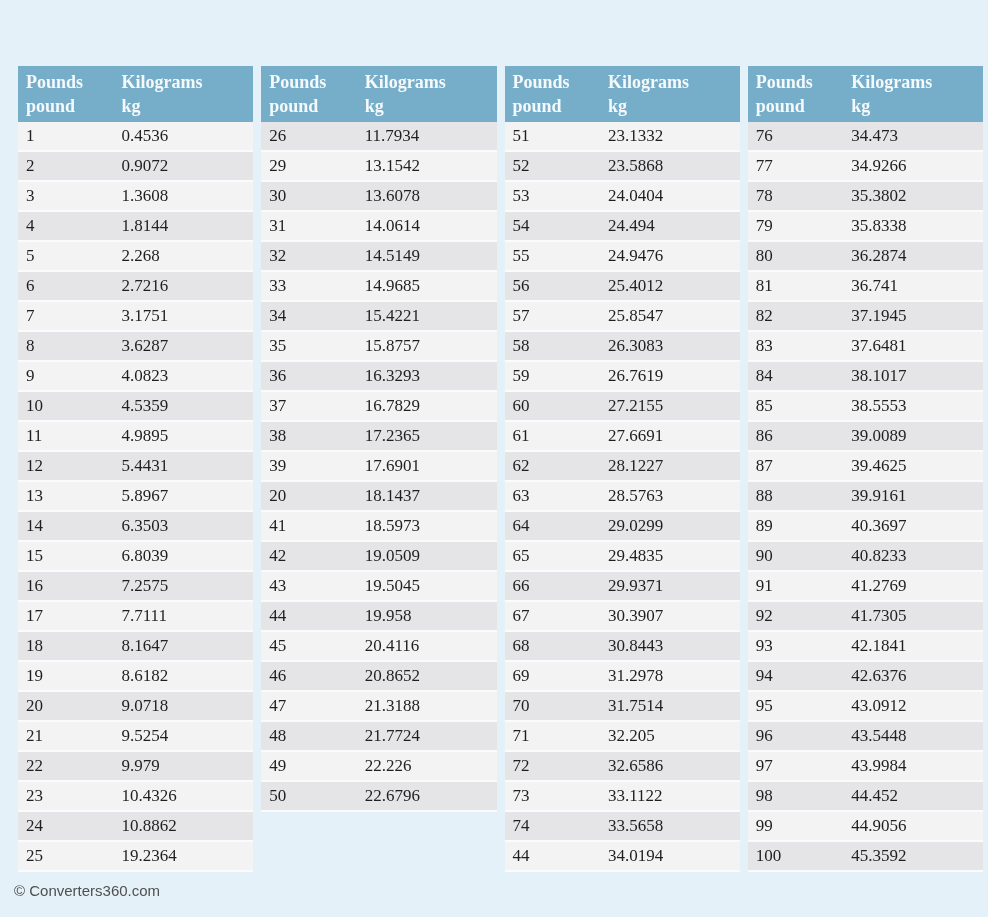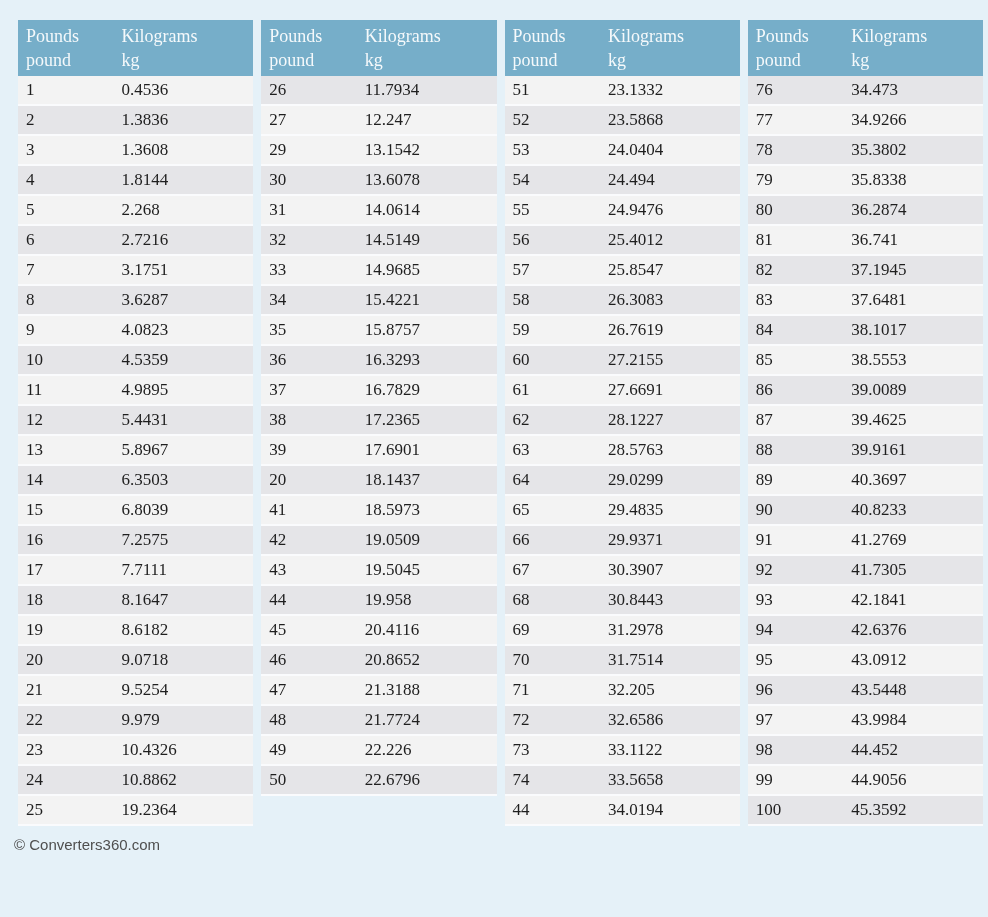--- a/index.html
+++ b/index.html
@@ -29,23 +29,24 @@
     display: grid;
     grid-template-columns: repeat(4, 1fr);
     gap: 8px;
   }
   .conv-table { width: 100%; }
   .thead {
     display: flex;
     height: 56px;
     background: var(--header-bg);
     color: var(--header-text);
-    font-weight: normal;
+    font-weight: bold;
     font-size: 18px;
     line-height: 1.35;
+    margin-top: 46px;
   }
   .thead .hcell { display: flex; flex-direction: column; justify-content: center; }
   .thead .hcell span { display: block; }
   .row {
     display: flex;
     align-items: center;
     height: 30px;
     border-bottom: 2px solid var(--separator);
     font-size: 17px;
     color: var(--cell-text);
@@ -79,21 +80,21 @@
             <span>Kilograms</span>
             <span>kg</span>
           </div>
         </div>
         <div class="row shade-light">
           <span class="cell-pounds">1</span>
           <span class="cell-kg">0.4536</span>
         </div>
         <div class="row shade-dark">
           <span class="cell-pounds">2</span>
-          <span class="cell-kg">1.3836</span>
+          <span class="cell-kg">0.9072</span>
         </div>
         <div class="row shade-light">
           <span class="cell-pounds">3</span>
           <span class="cell-kg">1.3608</span>
         </div>
         <div class="row shade-dark">
           <span class="cell-pounds">4</span>
           <span class="cell-kg">1.8144</span>
         </div>
         <div class="row shade-light">
@@ -190,24 +191,20 @@
           <div class="hcell cell-kg">
             <span>Kilograms</span>
             <span>kg</span>
           </div>
         </div>
         <div class="row shade-dark">
           <span class="cell-pounds">26</span>
           <span class="cell-kg">11.7934</span>
         </div>
         <div class="row shade-light">
-          <span class="cell-pounds">27</span>
-          <span class="cell-kg">12.247</span>
-        </div>
-        <div class="row shade-light">
           <span class="cell-pounds">29</span>
           <span class="cell-kg">13.1542</span>
         </div>
         <div class="row shade-dark">
           <span class="cell-pounds">30</span>
           <span class="cell-kg">13.6078</span>
         </div>
         <div class="row shade-light">
           <span class="cell-pounds">31</span>
           <span class="cell-kg">14.0614</span>

